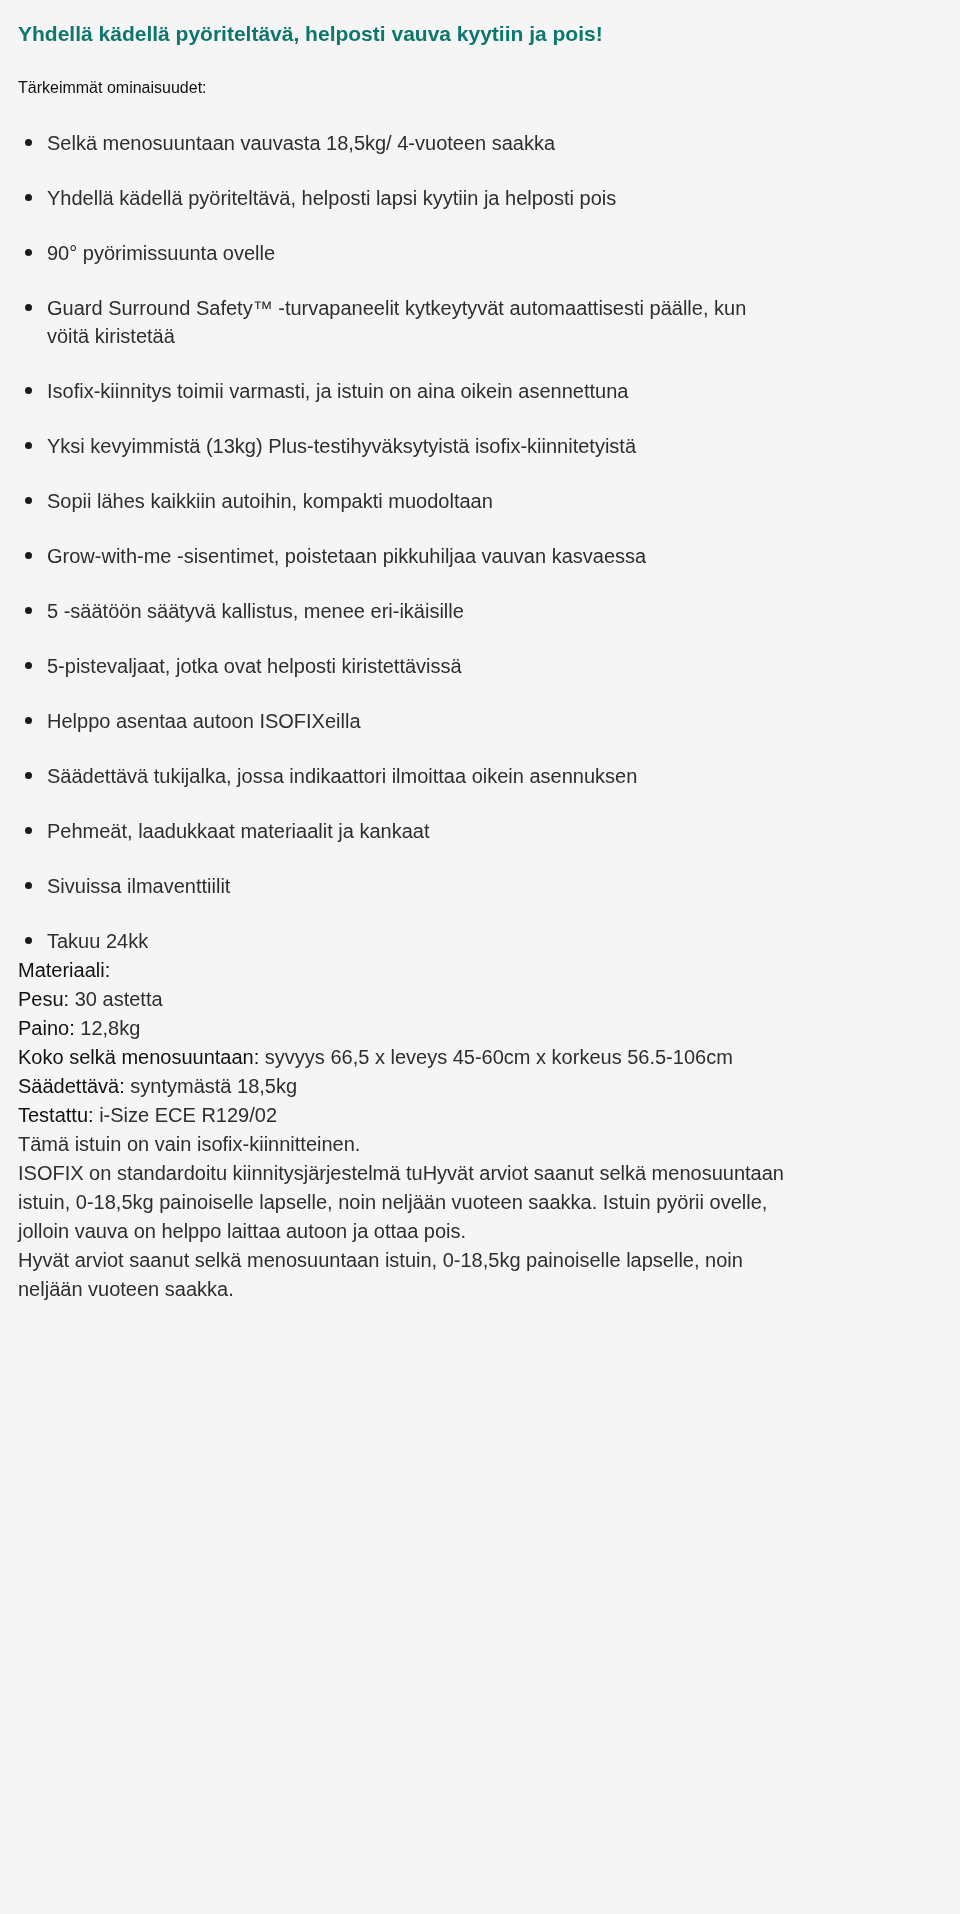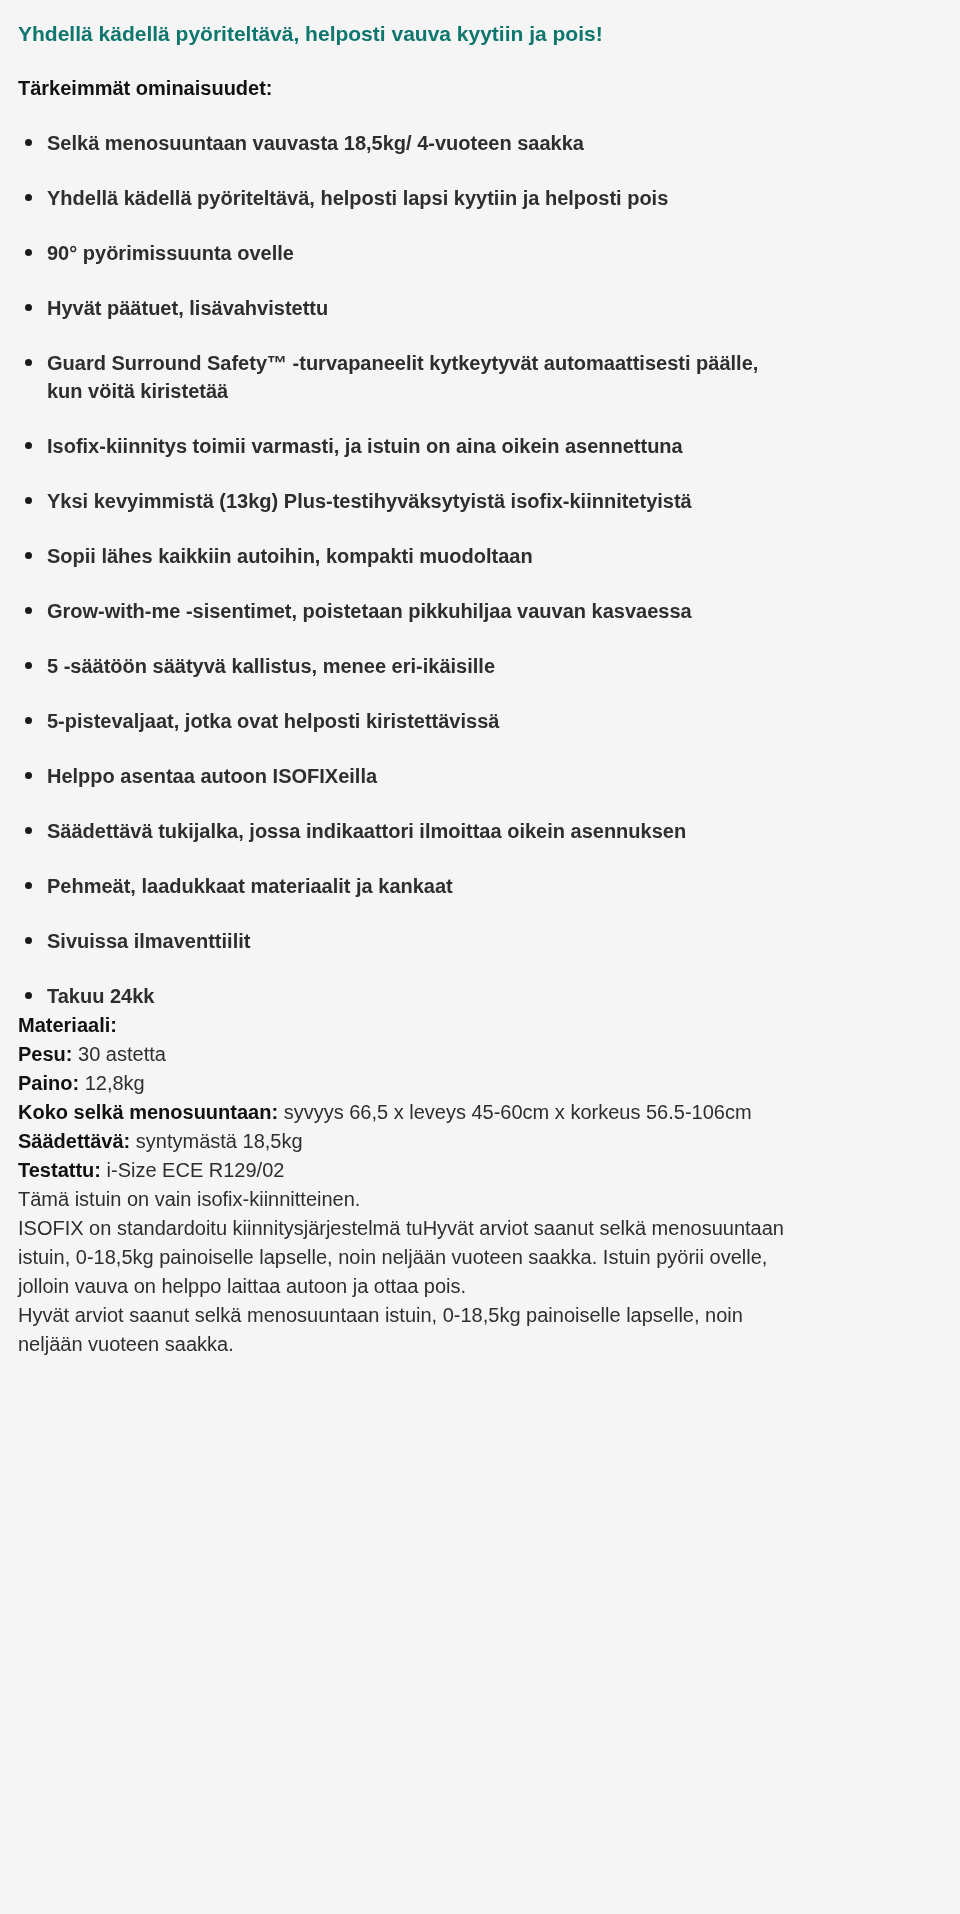--- a/index.html
+++ b/index.html
@@ -20,37 +20,37 @@
     padding: 12px 0 0 18px;
   }
   h1.page-title {
     font-size: 21px;
     line-height: 28px;
     font-weight: 700;
     color: #0f766e;
     margin: 8px 0 26px 0;
   }
   h2.features-heading {
-    font-size: 20px;
+    font-size: 16px;
     line-height: 28px;
-    font-weight: 700;
+    font-weight: 400;
     color: #111;
     margin: 0 0 27px 0;
   }
   ul.features-list {
     list-style: none;
     margin: 0;
     padding: 0;
   }
   ul.features-list li {
     position: relative;
     padding-left: 29px;
     font-size: 20px;
     line-height: 28px;
-    font-weight: 700;
+    font-weight: 400;
     margin: 0 0 27px 0;
   }
   ul.features-list li::before {
     content: "";
     position: absolute;
     left: 7px;
     top: 10px;
     width: 7px;
     height: 7px;
     border-radius: 50%;
@@ -59,38 +59,37 @@
   ul.features-list li:last-child {
     margin-bottom: 1px;
   }
   .specs p, .paragraphs p {
     margin: 0;
     font-size: 20px;
     line-height: 29px;
     font-weight: 400;
   }
   .specs strong {
-    font-weight: 700;
+    font-weight: 400;
     color: #111;
   }
 </style>
 </head>
 <body>
 
 <div class="content">
 
   <h1 class="page-title">Yhdellä kädellä pyöriteltävä, helposti vauva kyytiin ja pois!</h1>
 
   <h2 class="features-heading">Tärkeimmät ominaisuudet:</h2>
 
   <ul class="features-list">
     <li>Selkä menosuuntaan vauvasta 18,5kg/ 4-vuoteen saakka</li>
     <li>Yhdellä kädellä pyöriteltävä, helposti lapsi kyytiin ja helposti pois</li>
     <li>90° pyörimissuunta ovelle</li>
-    <li>Hyvät päätuet, lisävahvistettu</li>
     <li>Guard Surround Safety™ -turvapaneelit kytkeytyvät automaattisesti päälle, kun vöitä kiristetää</li>
     <li>Isofix-kiinnitys toimii varmasti, ja istuin on aina oikein asennettuna</li>
     <li>Yksi kevyimmistä (13kg) Plus-testihyväksytyistä isofix-kiinnitetyistä</li>
     <li>Sopii lähes kaikkiin autoihin, kompakti muodoltaan</li>
     <li>Grow-with-me -sisentimet, poistetaan pikkuhiljaa vauvan kasvaessa</li>
     <li>5 -säätöön säätyvä kallistus, menee eri-ikäisille</li>
     <li>5-pistevaljaat, jotka ovat helposti kiristettävissä</li>
     <li>Helppo asentaa autoon ISOFIXeilla</li>
     <li>Säädettävä tukijalka, jossa indikaattori ilmoittaa oikein asennuksen</li>
     <li>Pehmeät, laadukkaat materiaalit ja kankaat</li>

